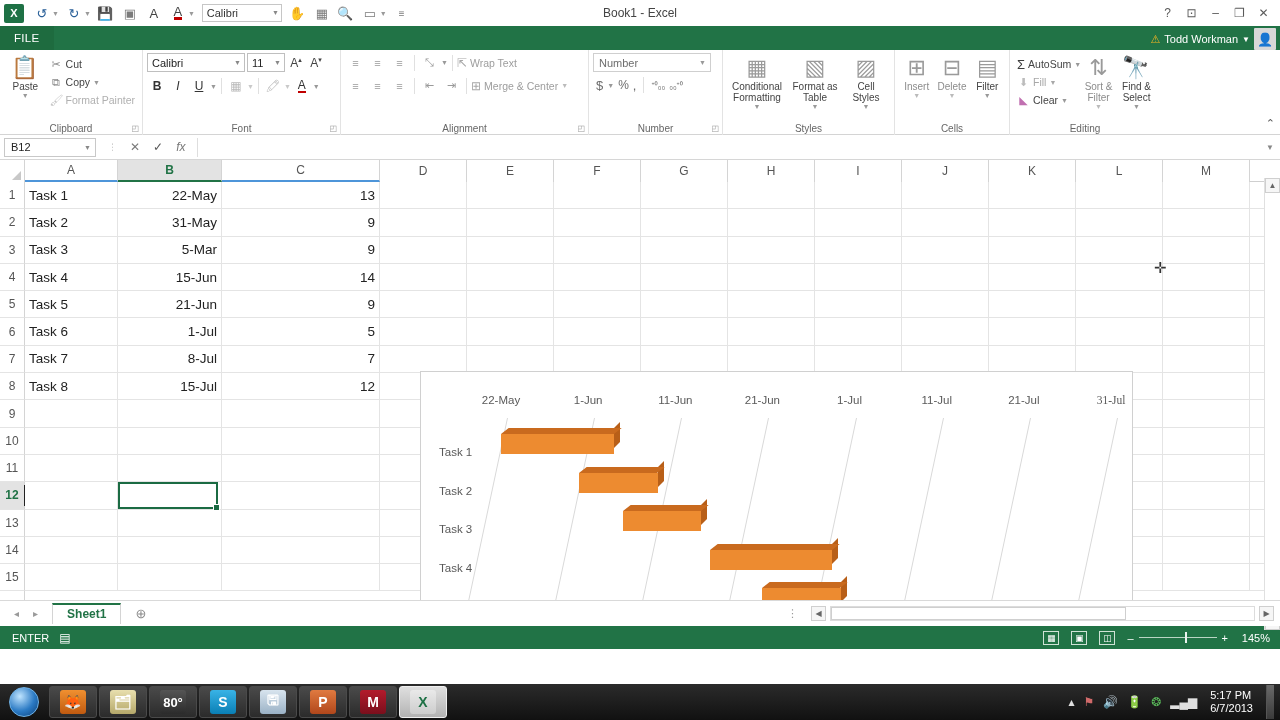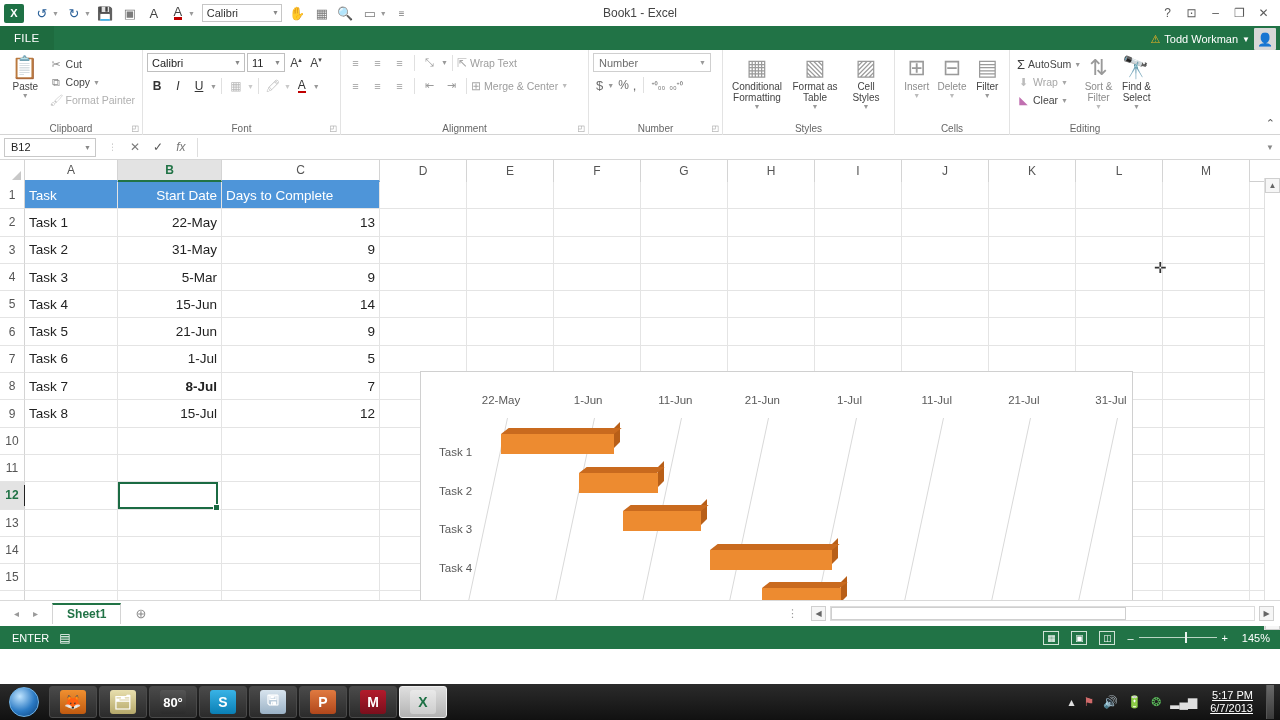--- a/index.html
+++ b/index.html
@@ -272,21 +272,21 @@
     width: 48px; height: 32px; margin: 0 1px; border: 1px solid #4a4a4a; border-radius: 3px;
     background: linear-gradient(#4a4a4a, #2b2b2b);
     display: flex; align-items: center; justify-content: center;
     font-size: 15px; color: #ddd; position: relative;
   }
   .tbitem.active { background: linear-gradient(#dfdfdf, #b3b3b3); border-color: #efefef; }
   .tray {
     margin-left: auto; display: flex; align-items: center; gap: 9px;
     padding-right: 6px; color: #e0e0e0; font-size: 12px;
   }
-  .clock { font-size: 11px; color: #fff; text-align: right; line-height: 13px; padding: 0 4px; text-decoration: underline; }
+  .clock { font-size: 11px; color: #fff; text-align: left; line-height: 13px; padding: 0 4px; }
   .showdesk { width: 8px; height: 34px; background: linear-gradient(#6a6a6a,#3a3a3a); border-left: 1px solid #555; }
 
   
   .vsb {
     position: absolute; right: 0; top: 178px; width: 16px; height: 452px;
     background: #fff; border-left: 1px solid #e0e0e0;
   }
   .vsb-up, .vsb-dn {
     width: 15px; height: 15px; border: 1px solid #cfcfcf; background: #f6f6f6;
     display: flex; align-items: center; justify-content: center; font-size: 8px; color: #666;
@@ -501,21 +501,21 @@
     <div class="group" style="width:150px;border-right:none;">
       <div class="gcontent">
         <div class="col" style="width:66px;">
           <div class="smallbtn">
             <span class="gl" style="font-size:13px;color:#3c3c3c;">Σ</span>
             <span>AutoSum</span>
             <span style="font-size:7px;color:#999;">▼</span>
           </div>
           <div class="smallbtn" style="color:#a8a8a8;">
             <span class="gl" style="color:#bcbcbc;">⬇</span>
-            <span>Wrap</span>
+            <span>Fill</span>
             <span style="font-size:7px;">▼</span>
           </div>
           <div class="smallbtn">
             <span class="gl" style="color:#c06fb0;">◣</span>
             <span>Clear</span>
             <span style="font-size:7px;color:#999;">▼</span>
           </div>
         </div>
         <div class="bigbtn" style="width:40px;color:#8c8c8c;">
           <span class="gl">⇅</span>
@@ -582,35 +582,20 @@
         <div class="rh">11</div>
         <div class="rh sel">12</div>
         <div class="rh">13</div>
         <div class="rh">14</div>
         <div class="rh">15</div>
         <div class="rh">16</div>
       </div>
 
       <div class="cells">
 
-        <div class="gr">
-          <div class="gc hdrcell" style="width:93px;">Task</div>
-          <div class="gc hdrcell r" style="width:104px;">Start Date</div>
-          <div class="gc hdrcell" style="width:158px;">Days to Complete</div>
-          <div class="gc" style="width:87px;"></div>
-          <div class="gc" style="width:87px;"></div>
-          <div class="gc" style="width:87px;"></div>
-          <div class="gc" style="width:87px;"></div>
-          <div class="gc" style="width:87px;"></div>
-          <div class="gc" style="width:87px;"></div>
-          <div class="gc" style="width:87px;"></div>
-          <div class="gc" style="width:87px;"></div>
-          <div class="gc" style="width:87px;"></div>
-          <div class="gc" style="width:87px;"></div>
-        </div>
         <div id="data-rows">
             <div class="gr">
               <div class="gc" style="width: 93px;">Task 1</div>
               <div class="gc r" style="width: 104px;">22-May</div>
               <div class="gc r" style="width: 158px;">13</div>
               <div class="gc" style="width: 87px;"></div>
               <div class="gc" style="width: 87px;"></div>
               <div class="gc" style="width: 87px;"></div>
               <div class="gc" style="width: 87px;"></div>
               <div class="gc" style="width: 87px;"></div>
@@ -690,21 +675,21 @@
               <div class="gc" style="width: 87px;"></div>
               <div class="gc" style="width: 87px;"></div>
               <div class="gc" style="width: 87px;"></div>
               <div class="gc" style="width: 87px;"></div>
               <div class="gc" style="width: 87px;"></div>
               <div class="gc" style="width: 87px;"></div>
               <div class="gc" style="width: 87px;"></div>
             </div>
             <div class="gr">
               <div class="gc" style="width: 93px;">Task 7</div>
-              <div class="gc r" style="width: 104px; font-weight: bold;">8-Jul</div>
+              <div class="gc r" style="width: 104px;">8-Jul</div>
               <div class="gc r" style="width: 158px;">7</div>
               <div class="gc" style="width: 87px;"></div>
               <div class="gc" style="width: 87px;"></div>
               <div class="gc" style="width: 87px;"></div>
               <div class="gc" style="width: 87px;"></div>
               <div class="gc" style="width: 87px;"></div>
               <div class="gc" style="width: 87px;"></div>
               <div class="gc" style="width: 87px;"></div>
               <div class="gc" style="width: 87px;"></div>
               <div class="gc" style="width: 87px;"></div>
@@ -848,21 +833,21 @@
           <div class="cat-lbl" style="left: 226.286px; top: 22px; width: 56px; text-align: center;">11-Jun</div>
           <div class="gline-skew" style="left: 260.286px; top: 46px; height: 312px;"></div>
           <div class="cat-lbl" style="left: 313.429px; top: 22px; width: 56px; text-align: center;">21-Jun</div>
           <div class="gline-skew" style="left: 347.429px; top: 46px; height: 312px;"></div>
           <div class="cat-lbl" style="left: 400.571px; top: 22px; width: 56px; text-align: center;">1-Jul</div>
           <div class="gline-skew" style="left: 434.571px; top: 46px; height: 312px;"></div>
           <div class="cat-lbl" style="left: 487.714px; top: 22px; width: 56px; text-align: center;">11-Jul</div>
           <div class="gline-skew" style="left: 521.714px; top: 46px; height: 312px;"></div>
           <div class="cat-lbl" style="left: 574.857px; top: 22px; width: 56px; text-align: center;">21-Jul</div>
           <div class="gline-skew" style="left: 608.857px; top: 46px; height: 312px;"></div>
-          <div class="cat-lbl" style="left: 662px; top: 22px; width: 56px; text-align: center;">31-Jul</div>
+          <div class="cat-lbl" style="left: 662px; top: 22px; width: 56px; text-align: center; font-family: Liberation Serif, serif;">31-Jul</div>
           <div class="gline-skew" style="left: 696px; top: 46px; height: 312px;"></div>
           <div class="cat-lbl" style="left: 18px; top: 74px;">Task 1</div>
           <div class="bar3d" style="left: 80px; top: 62px; width: 113.286px; height: 20px;">
             <div class="side"></div>
             <div class="top"></div>
             <div class="face"></div>
           </div>
           <div class="cat-lbl" style="left: 18px; top: 112.5px;">Task 2</div>
           <div class="bar3d" style="left: 158.429px; top: 100.5px; width: 78.4286px; height: 20px;">
             <div class="side"></div>

